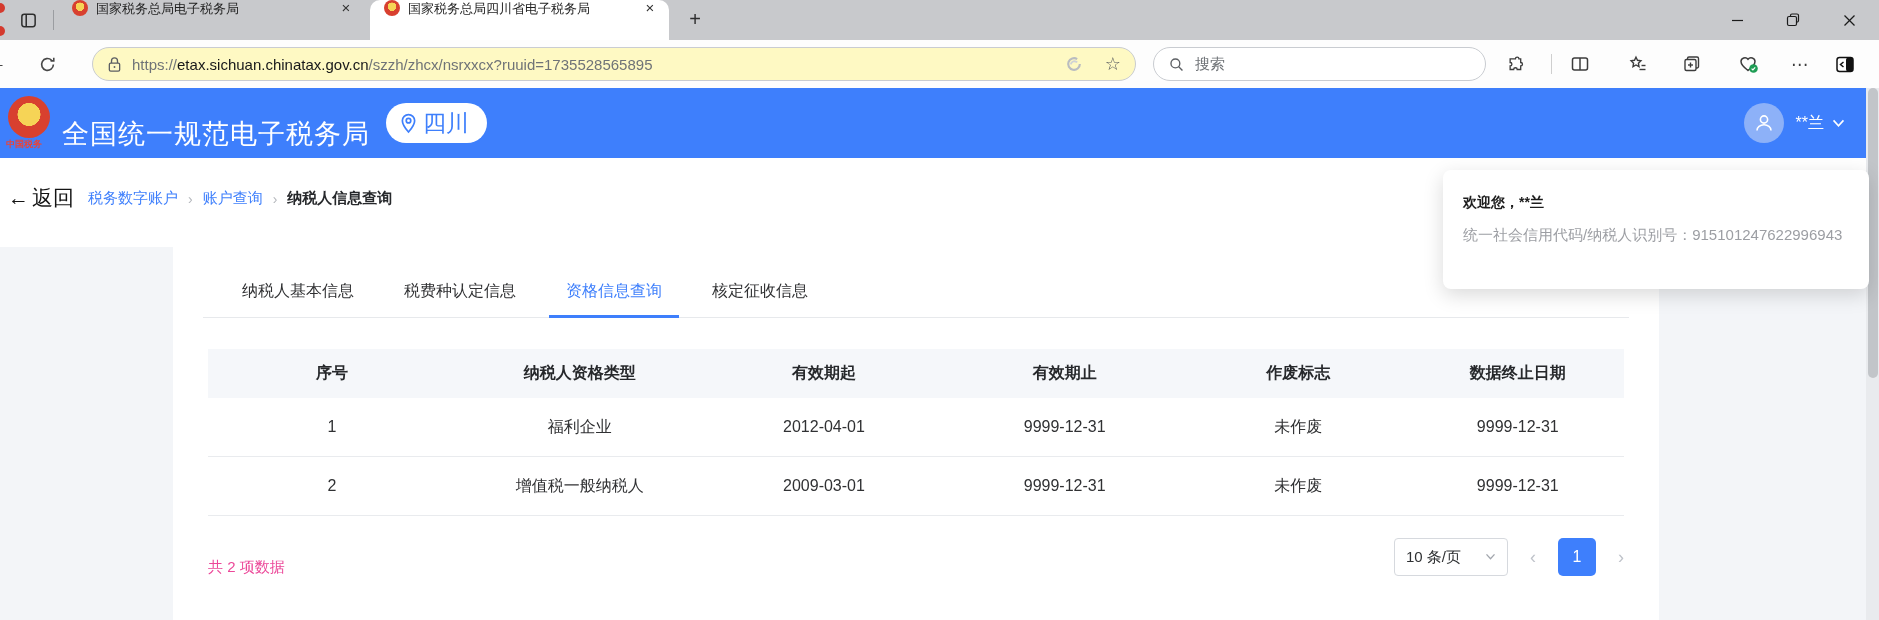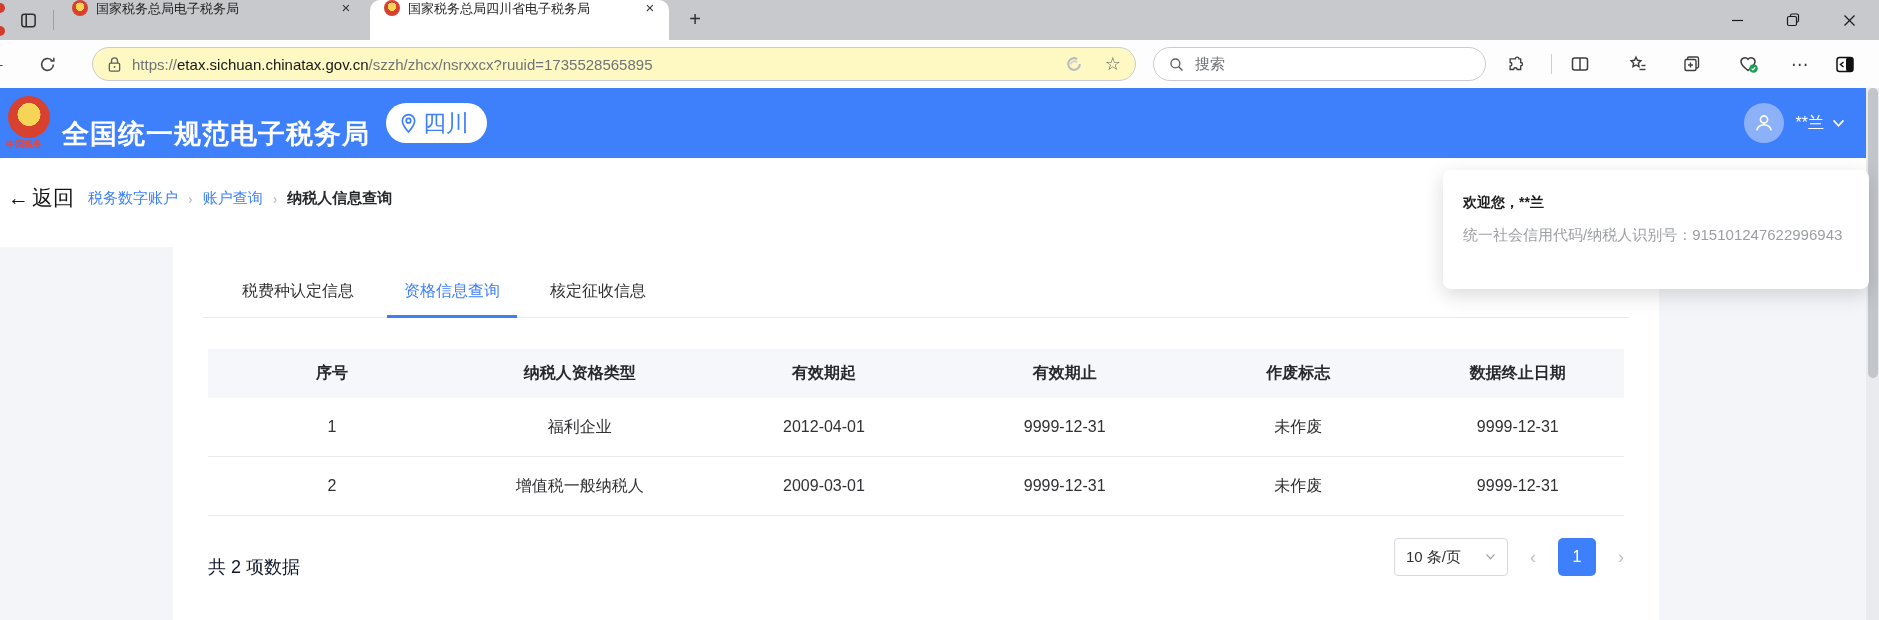--- a/index.html
+++ b/index.html
@@ -36,21 +36,21 @@
                font-size:15px; color:#6f7377; }
   .tool-sep { position:absolute; left:1551px; top:14px; width:1px; height:20px; background:#cfcfcf; }
   .dots-glyph { font-size:17px; color:#3c3c3c; letter-spacing:1px; }
 
   
   .bluebar { position:absolute; left:0; top:88px; width:100%; height:70px; background:#3e7ffc; display:flex; align-items:center; }
   .emblem-wrap { position:relative; width:46px; height:70px; margin-left:6px; flex:none; }
   .emblem { position:absolute; left:2px; top:8px; width:42px; height:42px; border-radius:50%;
             background:radial-gradient(circle at 50% 44%, #f6d456 0 36%, #d8402f 37% 78%, #b9b9c4 79% 100%); }
   .emblem-script { position:absolute; left:0px; top:50px; font-size:9px; color:#e8453a; white-space:nowrap; font-weight:bold; }
-  .site-title { margin-left:10px; font-size:27px; font-weight:bold; color:#fff; letter-spacing:1px; white-space:nowrap;margin-top:22px; }
+  .site-title { margin-left:10px; font-size:27px; font-weight:normal; color:#fff; letter-spacing:1px; white-space:nowrap;margin-top:22px; }
   .region-pill { margin-left:16px; height:40px; background:#fff; border-radius:20px; display:flex; align-items:center;
                  padding:0 18px 0 14px; gap:6px; color:#3e7ffc; font-size:23px; font-weight:500; }
   .head-right { margin-left:auto; margin-right:34px; display:flex; align-items:center; }
   .avatar { width:40px; height:40px; border-radius:50%; background:#8db1f8; display:flex; align-items:center; justify-content:center; }
   .user-name { margin:0 8px 0 12px; color:#fff; font-size:16px; }
 
   
   .crumbband { position:absolute; left:0; top:158px; width:100%; height:89px; background:#fff; }
   .back-btn { position:absolute; left:8px; top:26px; font-size:21px; color:#141414; display:flex; align-items:center; gap:3px; }
   .crumbs { position:absolute; left:88px; top:31px; font-size:15px; display:flex; align-items:center; gap:10px; }
@@ -66,21 +66,21 @@
   .ctab.active { color:#3e7ffc; font-weight:500; border-bottom:3px solid #3e7ffc; margin-bottom:-1px; padding-bottom:13px; }
 
   .tbl { margin:31px 35px 0; }
   .thead { height:49px; background:#f5f7fa; display:flex; align-items:center; }
   .thead .cell { font-weight:bold; color:#26282b; }
   .trow { height:59px; display:flex; align-items:center; border-bottom:1px solid #e9ebee; }
   .cell { font-size:16px; color:#303133; text-align:center; }
   .c0{width:17.5%;} .c1{width:17.5%;} .c2{width:17%;} .c3{width:17%;} .c4{width:16%;} .c5{width:15%;}
 
   .tfoot { margin:21px 35px 0; display:flex; align-items:center; height:40px; }
-  .total { font-size:18px; color:#0f172a;margin-top:20px; }
+  .total { font-size:15px; color:#ec4899;margin-top:20px; }
   .pager { margin-left:auto; display:flex; align-items:center; gap:22px; }
   .psize { width:114px; height:38px; border:1px solid #d6d9de; border-radius:4px; background:#fff;
            display:flex; align-items:center; justify-content:space-between; padding:0 11px; font-size:15px; color:#2f3133; }
   .pchev { font-size:18px; color:#bfc3ca; }
   .pbtn { width:38px; height:38px; background:#3e7ffc; color:#fff; border-radius:5px; font-size:16px;
           display:flex; align-items:center; justify-content:center; }
 
   
   .welcome { position:absolute; left:1443px; top:170px; width:426px; height:119px; background:#fff; border-radius:8px;
              box-shadow:0 6px 20px rgba(0,0,0,.15); padding:24px 20px 0; z-index:5; }
@@ -258,20 +258,21 @@
       <span class="crumb-link">账户查询</span>
       <span class="crumb-sep">›</span>
       <span class="crumb-cur">纳税人信息查询</span>
     </div>
   </div>
 
   <div class="graybg">
     <div class="card">
 
       <div class="ctabs">
+        <div class="ctab">纳税人基本信息</div>
         <div class="ctab">税费种认定信息</div>
         <div class="ctab active">资格信息查询</div>
         <div class="ctab">核定征收信息</div>
       </div>
 
       <div class="tbl">
         <div class="thead">
           <div class="cell c0">序号</div>
           <div class="cell c1">纳税人资格类型</div>
           <div class="cell c2">有效期起</div>

